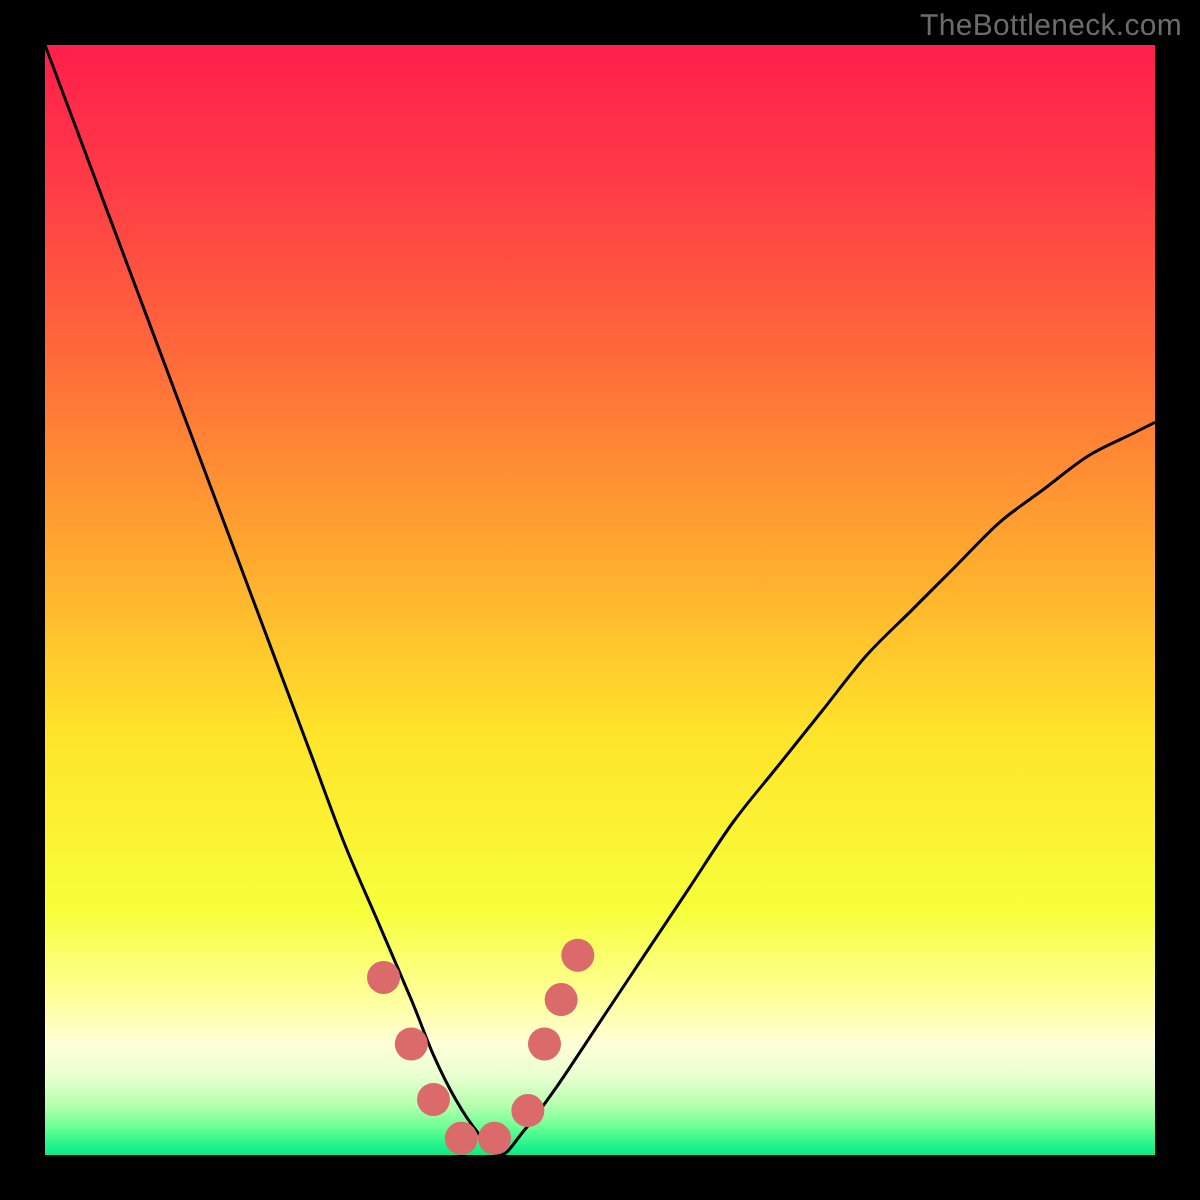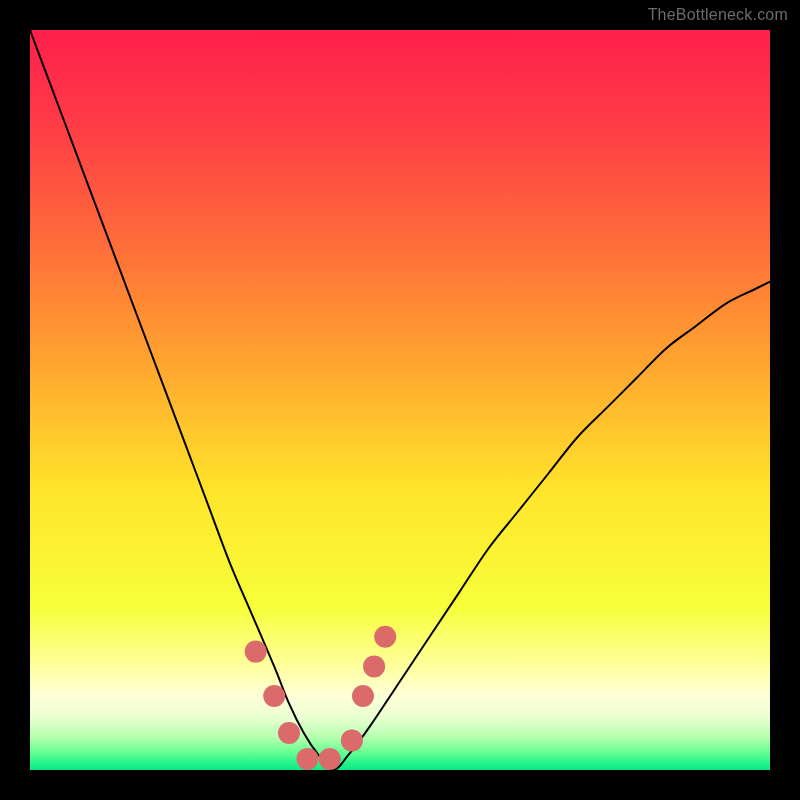--- a/index.html
+++ b/index.html
@@ -39,21 +39,21 @@
     left: 0;
     top: 0;
     width: 100%;
     height: 100%;
   }
   .watermark {
     position: absolute;
     top: 6px;
     right: 12px;
     color: #6b6b6b;
-    font-size: 16px;
+    font-size: 20px;
     letter-spacing: 0.2px;
     font-weight: 500;
   }
 </style>
 </head>
 <body>
 
 <div class="frame">
 
   <div class="plot-area">

